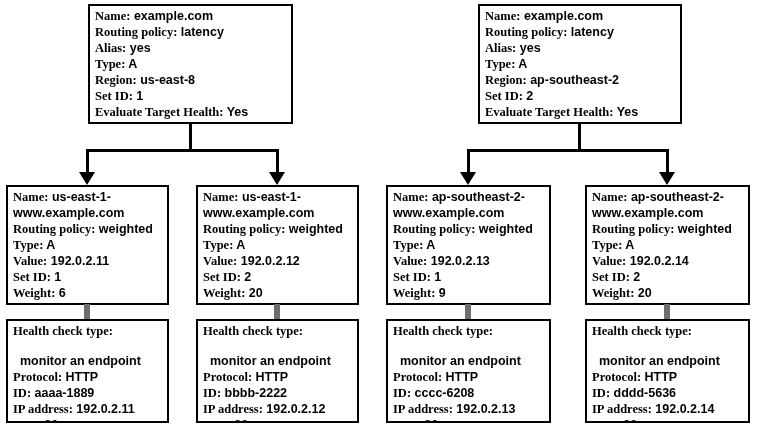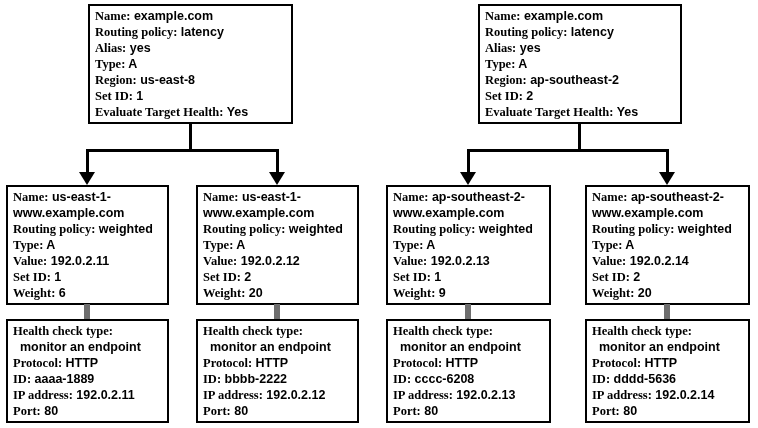--- a/index.html
+++ b/index.html
@@ -16,21 +16,21 @@
   }
   .box {
     position: absolute;
     box-sizing: border-box;
     border: 2px solid #000000;
     background: #ffffff;
     padding: 2px 5px;
     overflow: hidden;
   }
   .line { white-space: normal; }
-  .line.indent { padding-left: 7px; }
+  .line.indent { padding-left: 7px; margin-top: 14px; }
   .lbl { font-weight: bold; font-family: Liberation Serif, serif; }
   .val { font-weight: bold; }
   .conn-v {
     position: absolute;
     width: 3px;
     background: #000000;
   }
   .conn-h {
     position: absolute;
     height: 3px;

